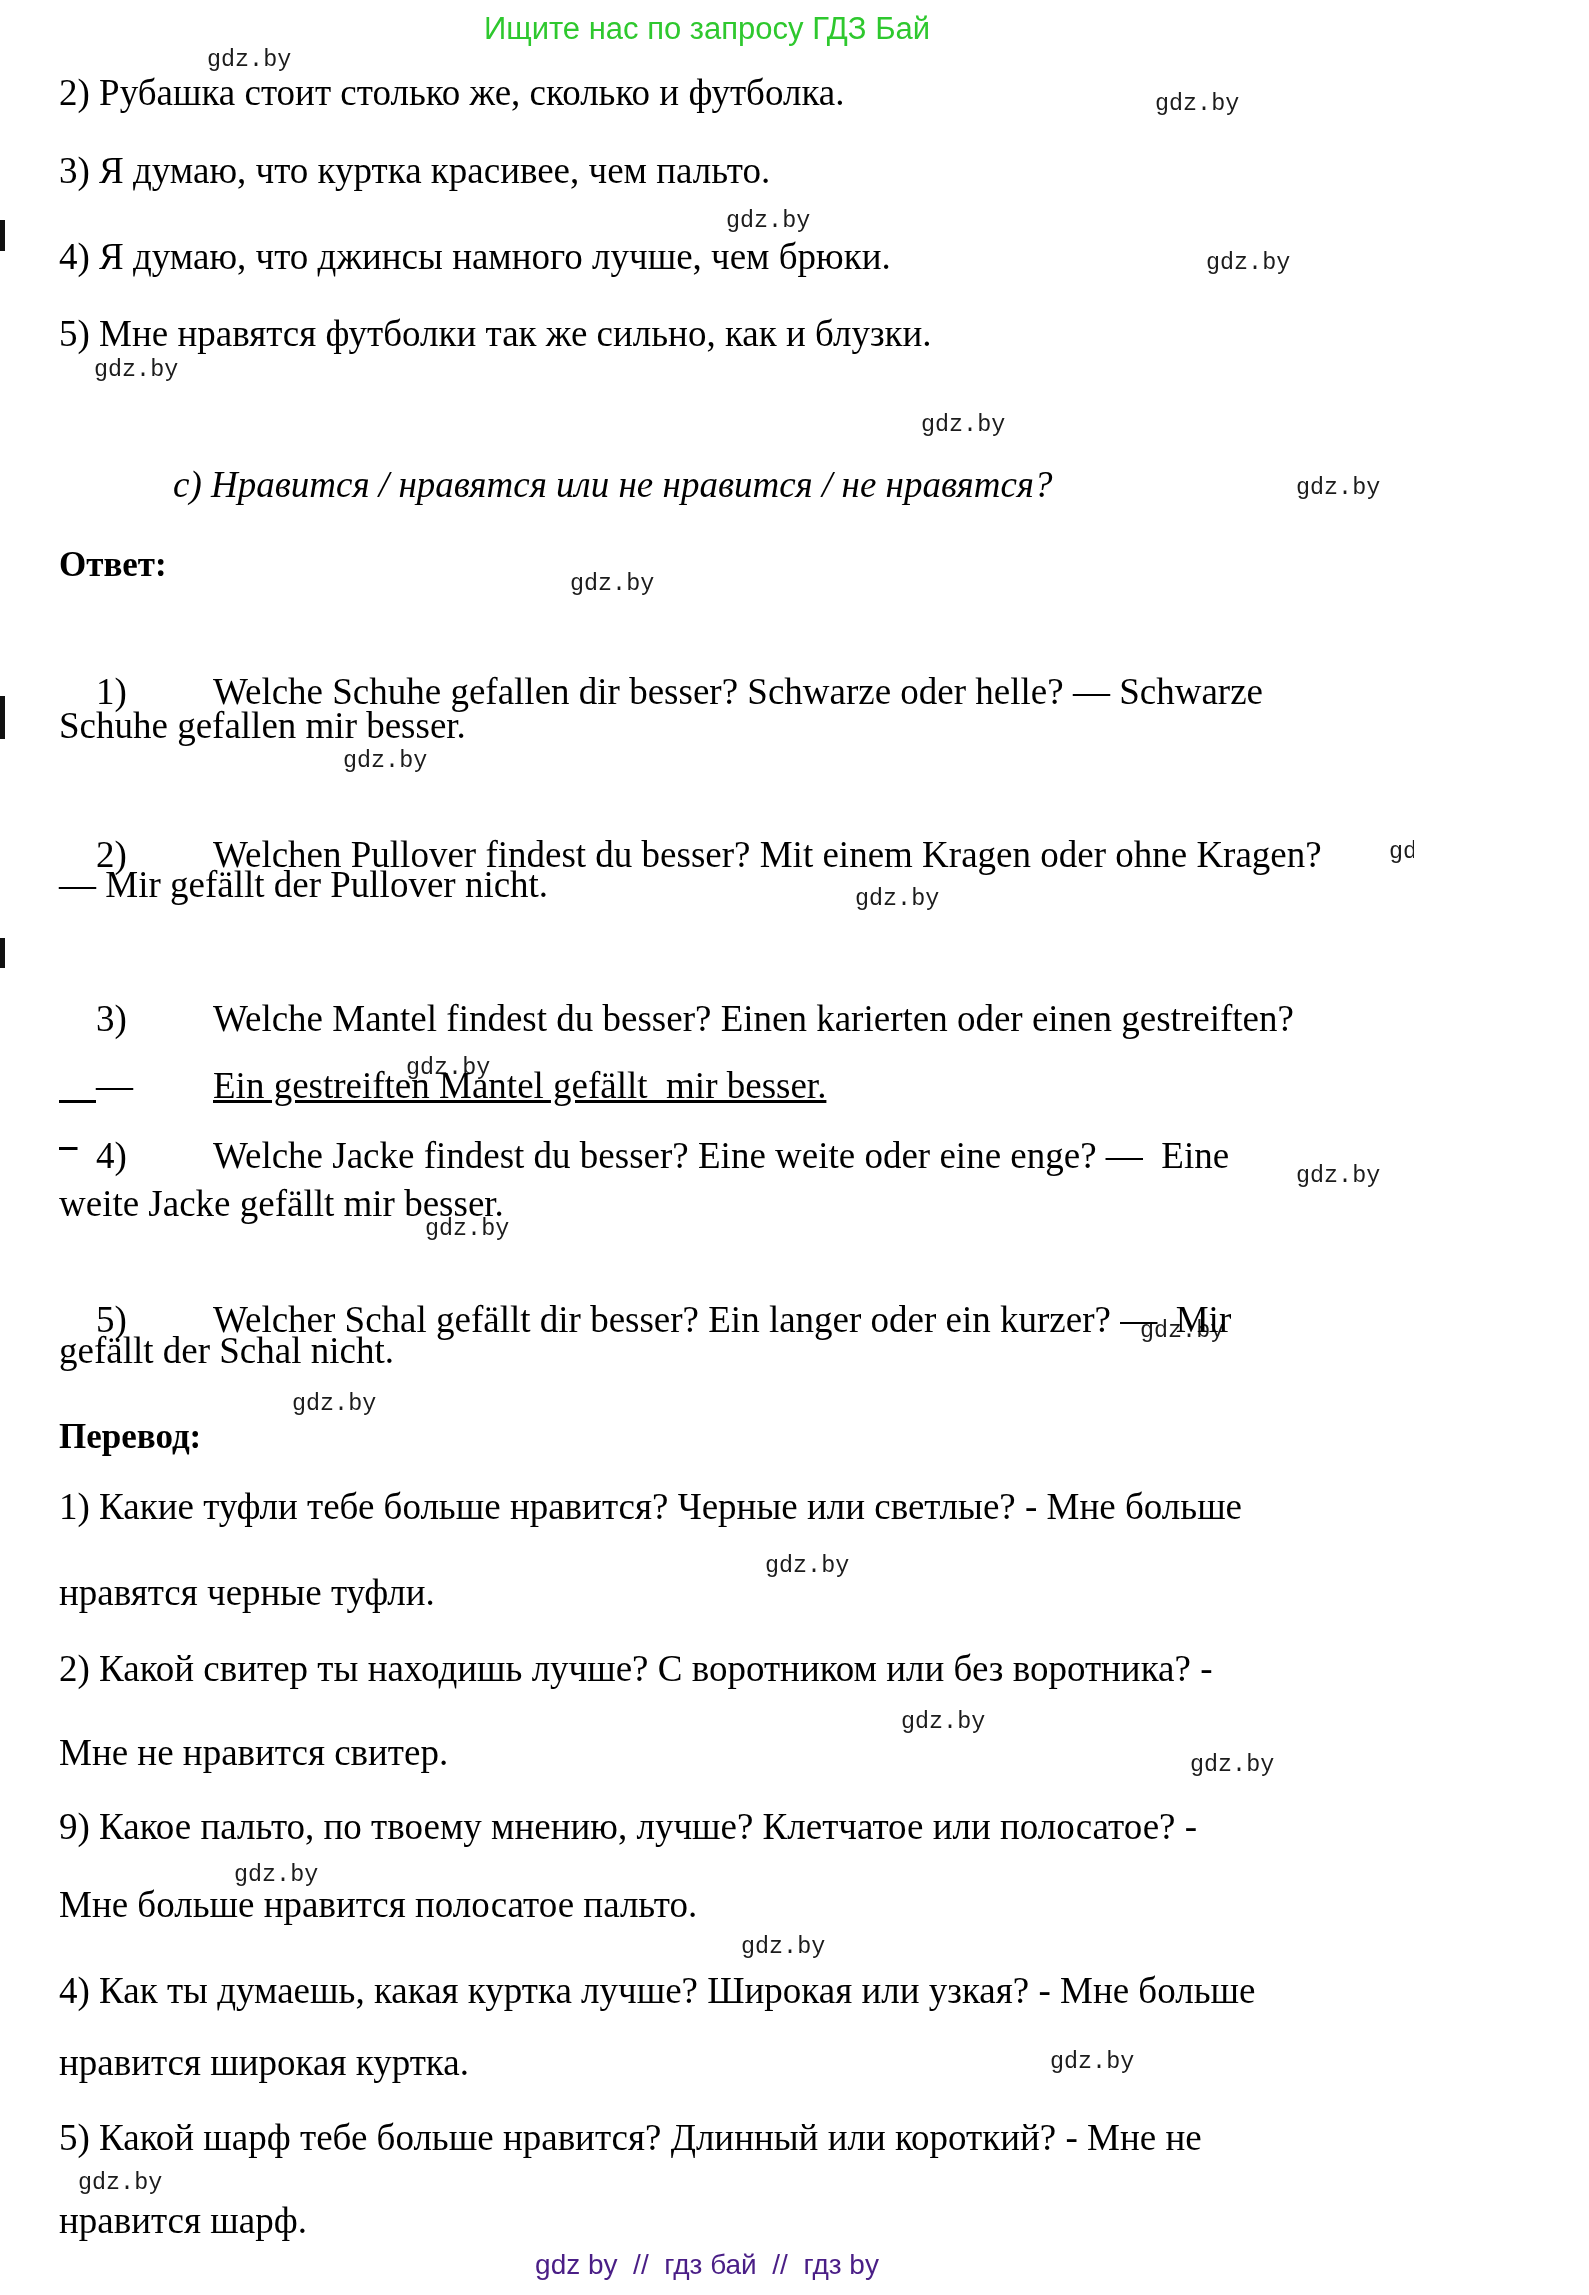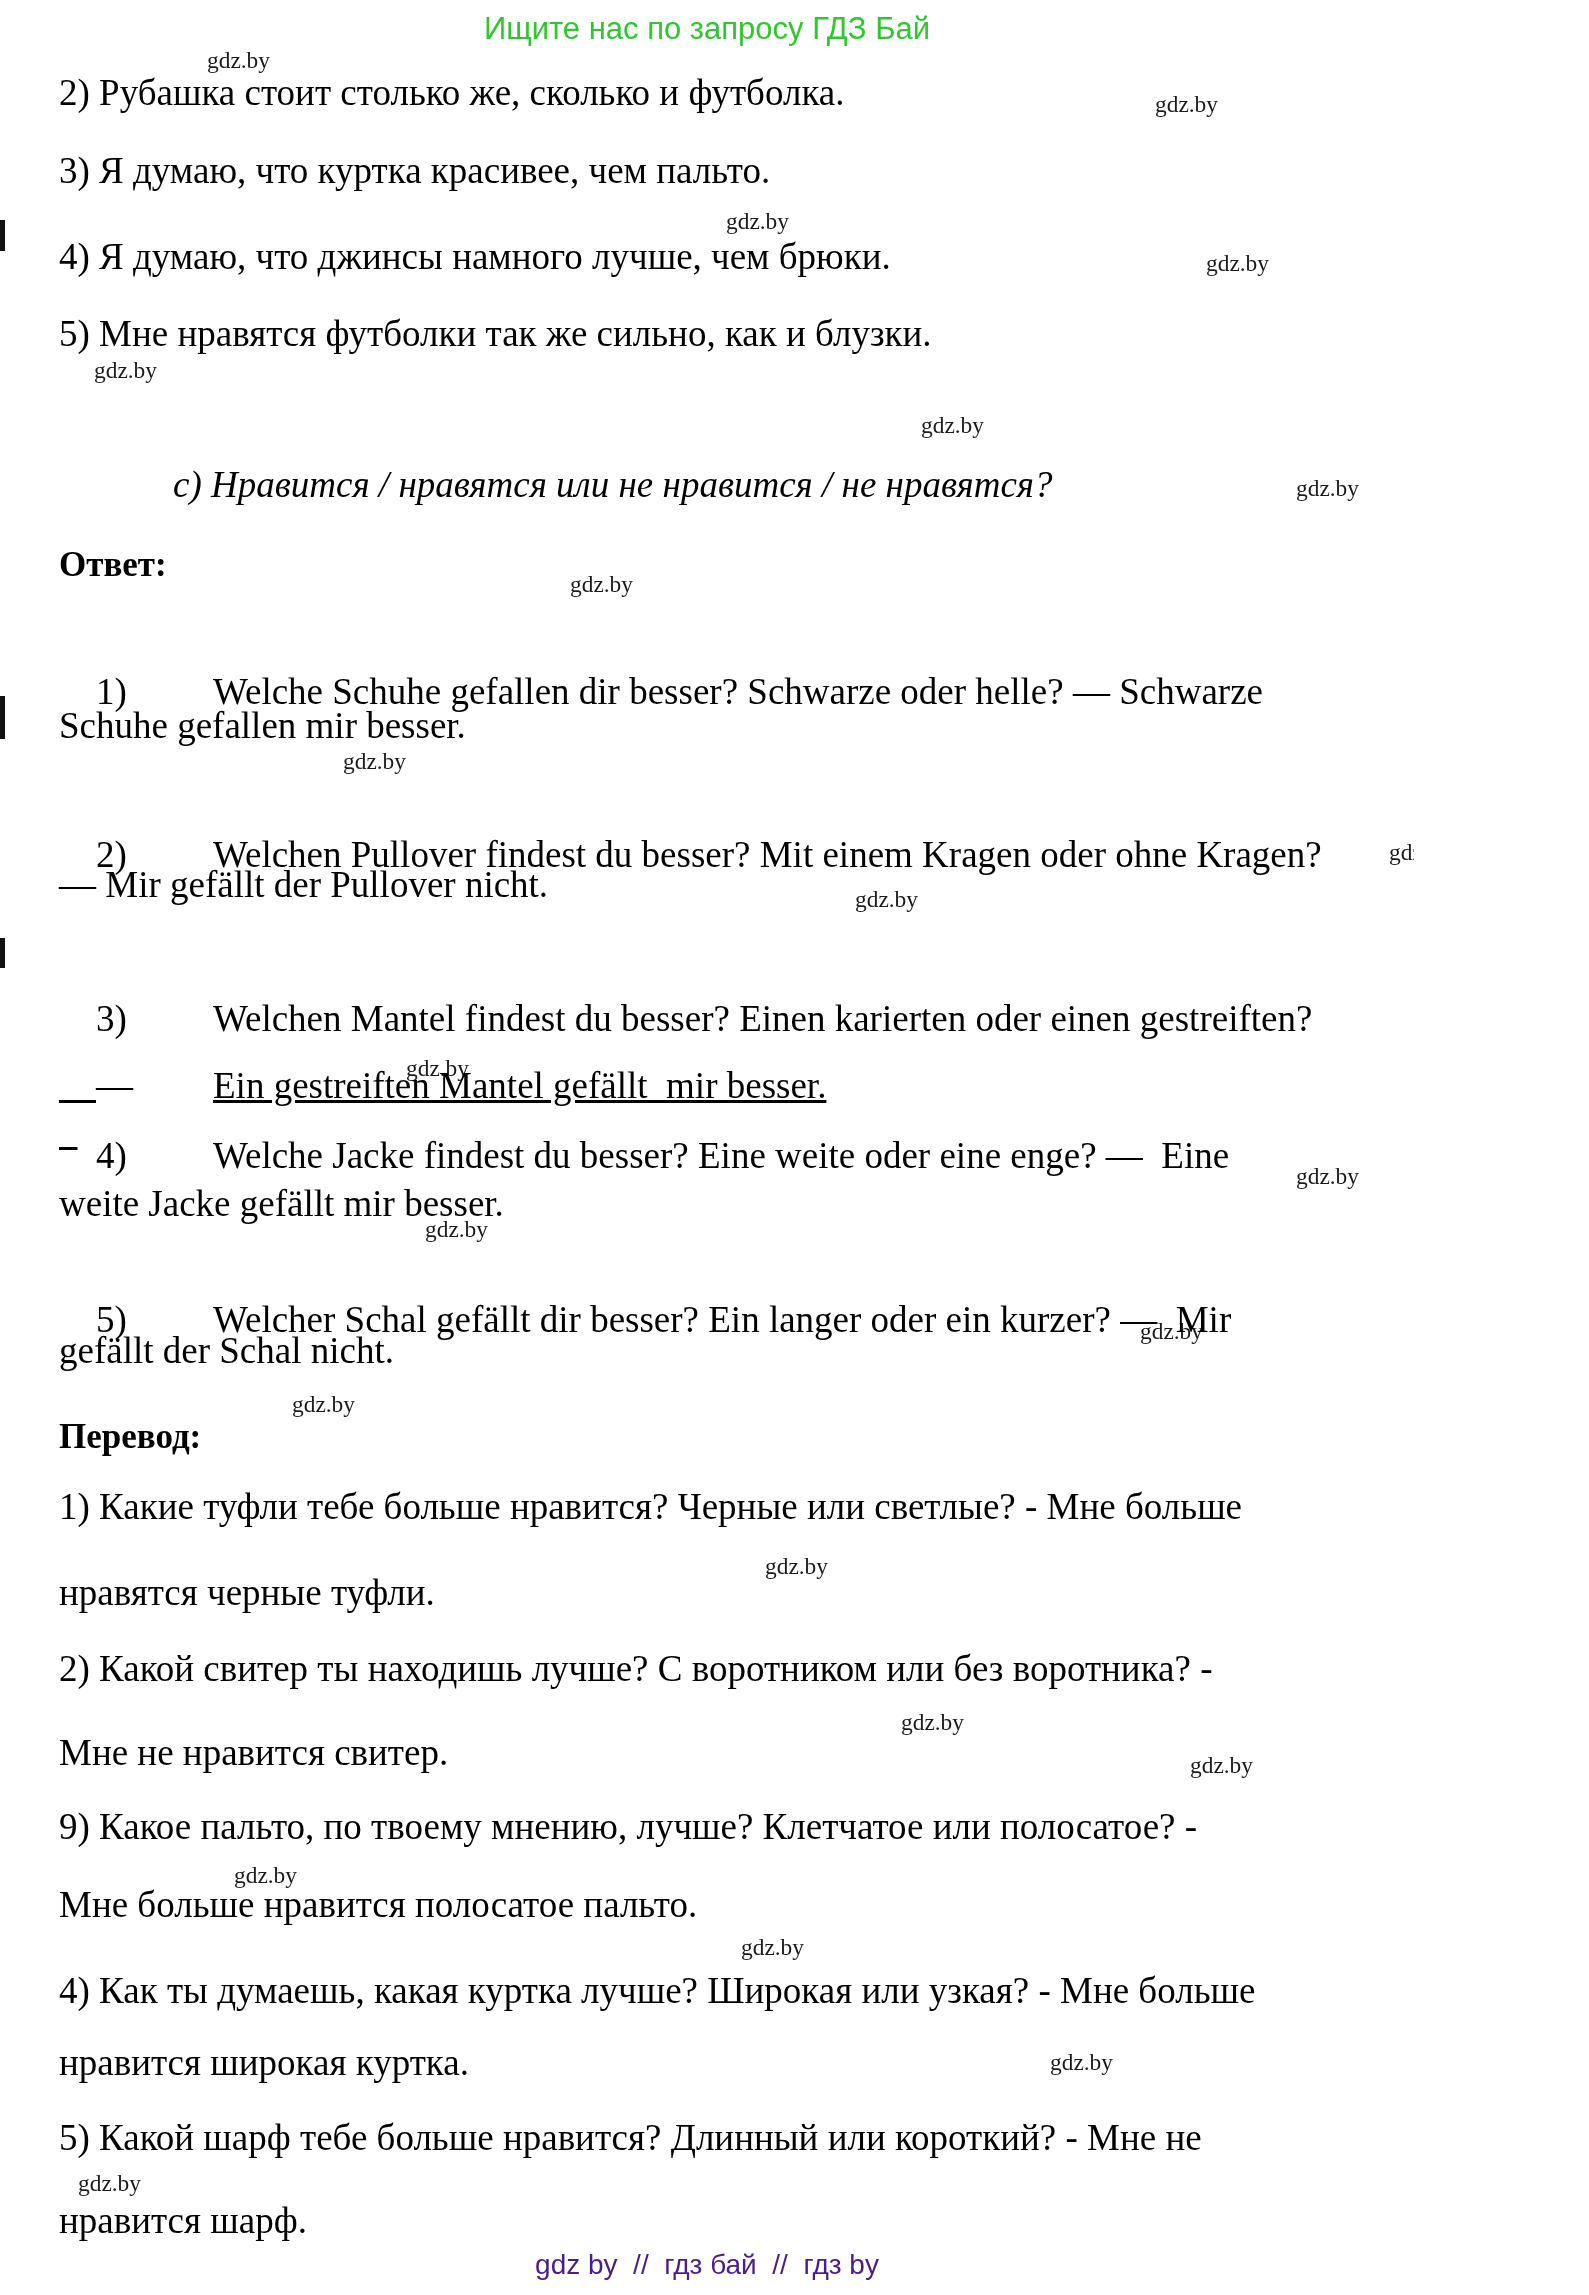--- a/index.html
+++ b/index.html
@@ -26,21 +26,21 @@
   .ln {
     position:absolute;
     font-size:37px; line-height:47px;
     white-space:pre; color:#000;
   }
   .ln .num { display:inline-block; width:117px; }
   .italic { font-style:italic; }
   .bold   { font-weight:bold; font-size:35px; }
   .wm {
     position:absolute;
-    font-family:Liberation Serif, serif;
+    font-family:Liberation Mono, monospace;
     font-size:23.4px; color:#1b1b1b; white-space:pre;
   }
   .artifact { position:absolute; left:0; width:4.7px; background:#111; }
 </style>
 </head>
 <body>
 
 <div class="page">
 
   <div class="promo">Ищите нас по запросу ГДЗ Бай</div>
@@ -87,21 +87,21 @@
     <span class="num">1)</span><span>Welche Schuhe gefallen dir besser? Schwarze oder helle? — Schwarze</span>
   </div>
   <div class="ln" style="left:59px;top:702px;">Schuhe gefallen mir besser.</div>
 
   <div class="ln" style="left:59px;top:784px;">
     <span class="num">2)</span><span>Welchen Pullover findest du besser? Mit einem Kragen oder ohne Kragen?</span>
   </div>
   <div class="ln" style="left:59px;top:861px;">— Mir gefällt der Pullover nicht.</div>
 
   <div class="ln" style="left:59px;top:948px;">
-    <span class="num">3)</span><span>Welchen Mantel findest du besser? Einen karierten oder einen gestreiften?</span>
+    <span class="num">3)</span><span>Welche Mantel findest du besser? Einen karierten oder einen gestreiften?</span>
   </div>
   <div class="ln" style="left:59px;top:1015px;text-decoration:underline;">
     <span class="num">—</span><span>Ein gestreiften Mantel gefällt  mir besser.</span>
   </div>
 
   <div class="ln" style="left:59px;top:1085px;">
     <span class="num">4)</span><span>Welche Jacke findest du besser? Eine weite oder eine enge? —  Eine</span>
   </div>
   <div class="ln" style="left:59px;top:1180px;">weite Jacke gefällt mir besser.</div>
 

